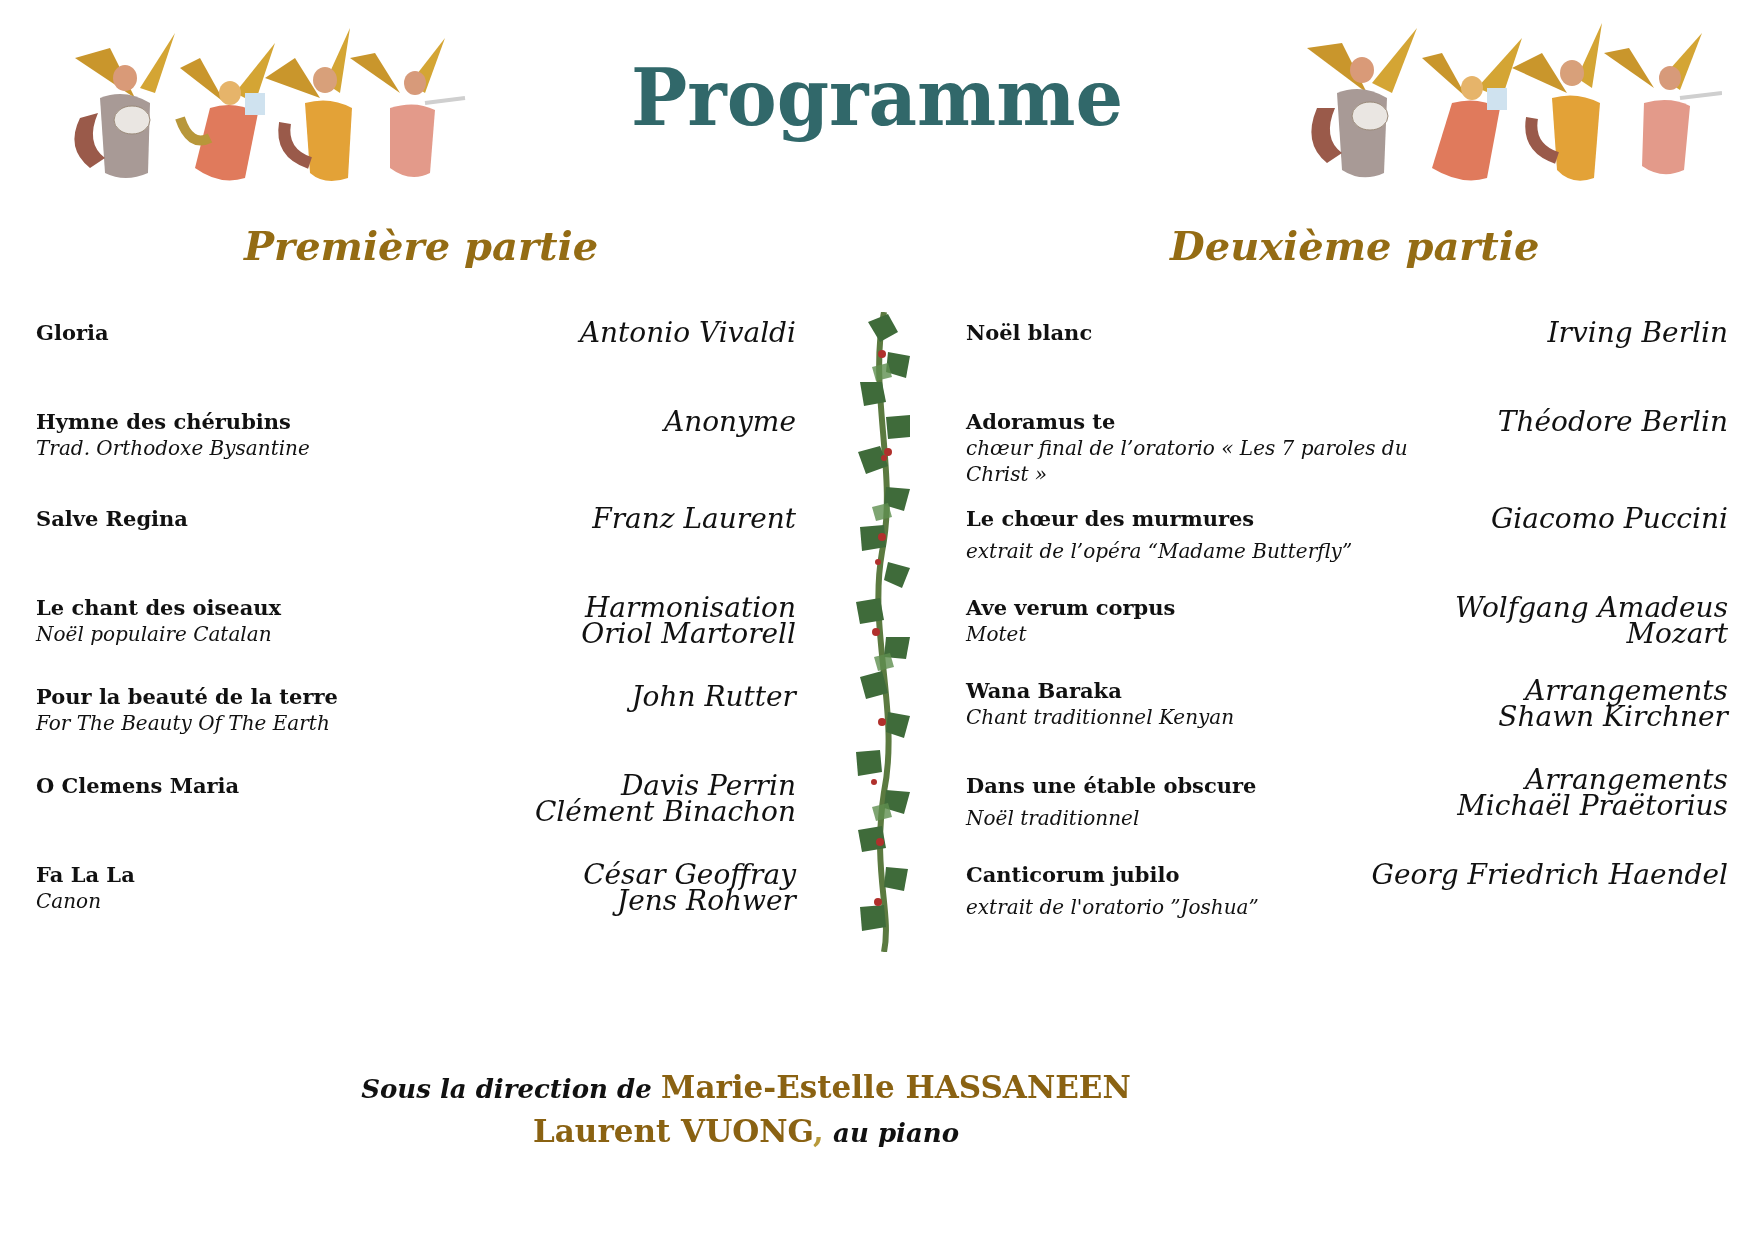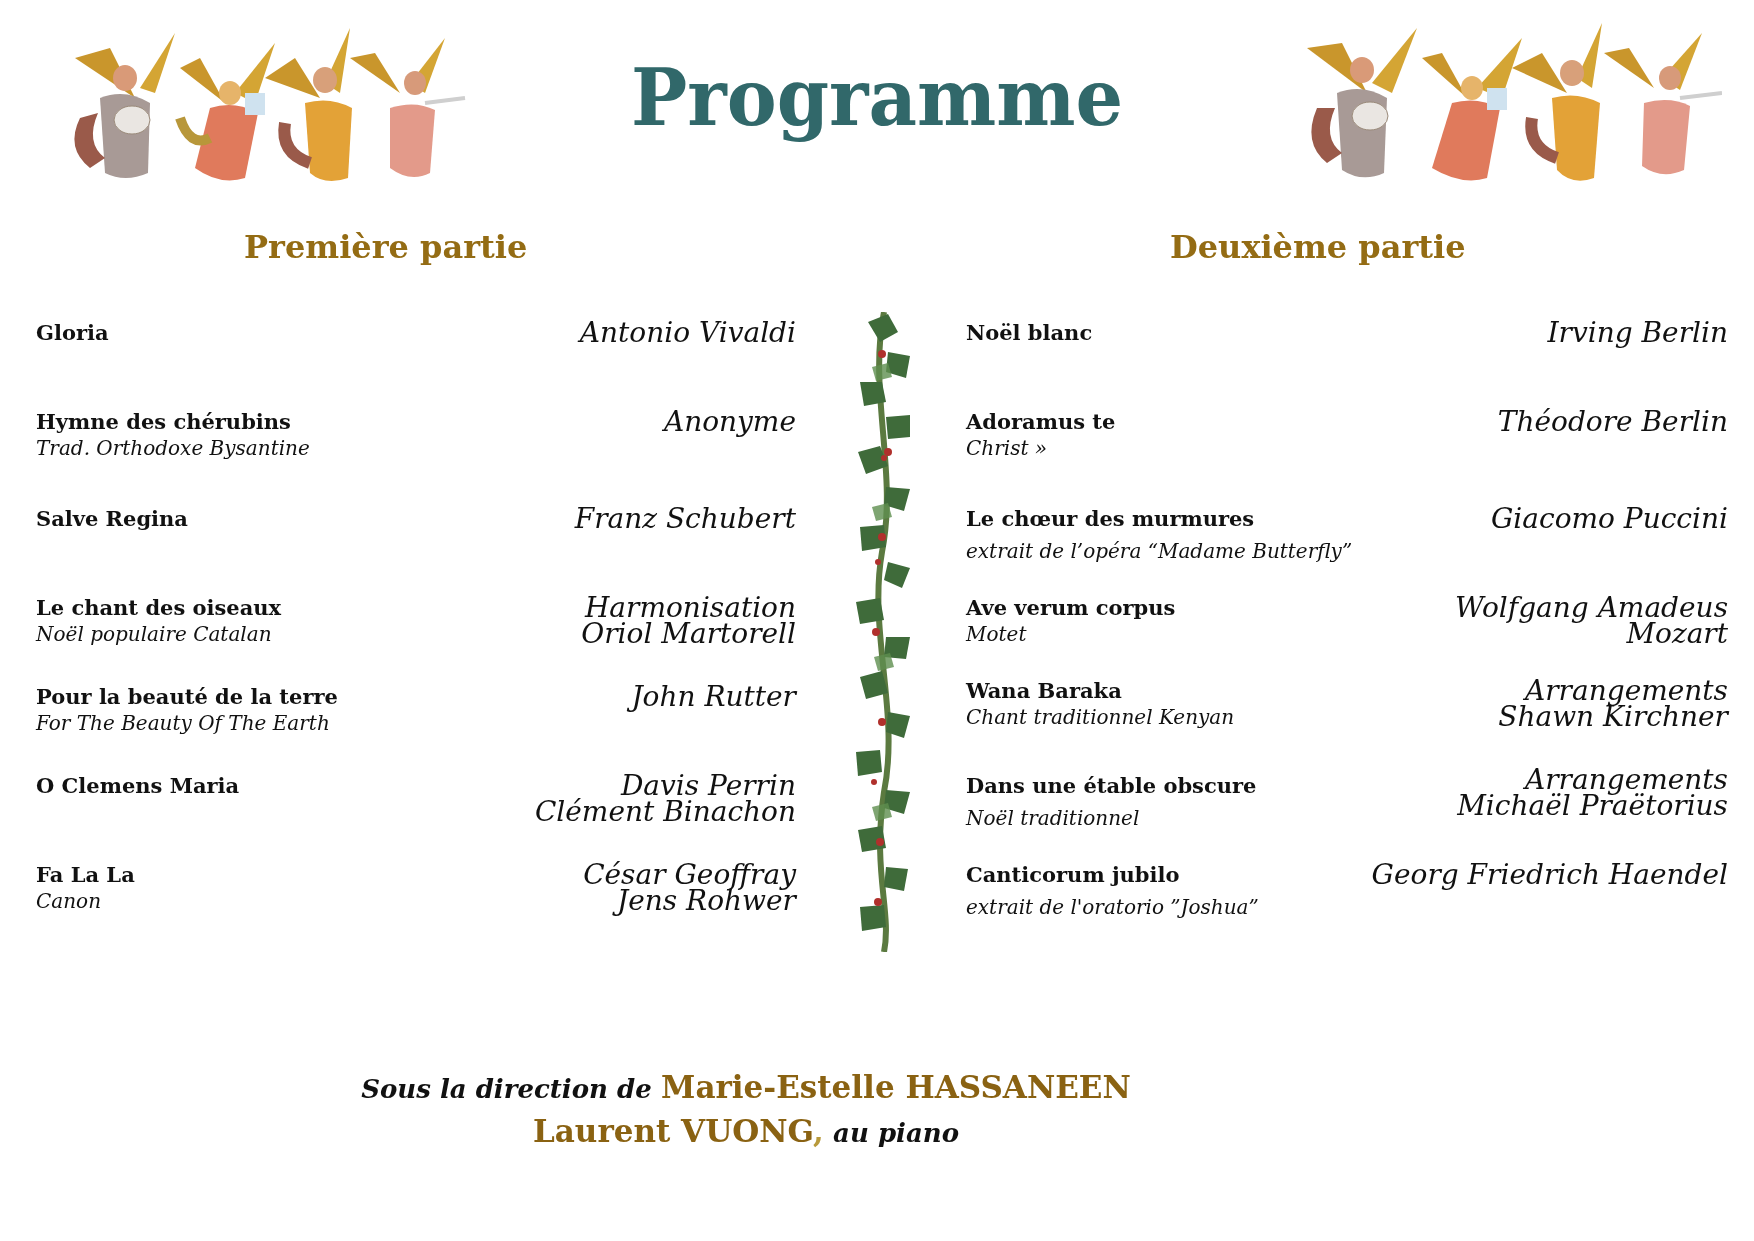--- a/index.html
+++ b/index.html
@@ -7,22 +7,22 @@
          font-family:"DejaVu Serif", "Liberation Serif", serif; color:#111; }
 
   .angels { position:absolute; top:8px; height:196px; width:440px; }
   .angels.left { left:30px; }
   .angels.right { left:1282px; }
 
   .title { position:absolute; left:0; width:1754px; top:52px; text-align:center;
            font-family:"DejaVu Serif", serif; font-weight:bold; font-size:78px;
            color:#31686a; letter-spacing:0px; transform:scaleX(0.96); }
 
-  .part-heading { position:absolute; top:228px; font-weight:bold; font-size:32px;
-                  color:#946c14; font-family:"DejaVu Serif", serif; transform-origin:left top; }
+  .part-heading { position:absolute; top:222px; font-weight:bold; font-size:40px;
+                  color:#946c14; font-family:"DejaVu Serif", serif; transform-origin:left top;font-style:italic; }
   .part-heading.p1 { left:244px; }
   .part-heading.p2 { left:1170px; }
 
   .col { position:absolute; top:320px; }
   .col.left { left:36px; width:760px; }
   .col.right { left:966px; width:762px; }
 
   .piece { position:absolute; left:0; right:0; }
   .piece .t { font-weight:bold; font-size:21px; line-height:26px; white-space:nowrap; }
   .piece .s { font-style:italic; font-size:20px; line-height:26px; margin-top:0px; }
@@ -113,21 +113,21 @@
   <div class="piece" style="top:89px">
     <div class="t">Hymne des chérubins</div>
     <div class="s">Trad. Orthodoxe Bysantine</div>
     <div class="c">
       <div>Anonyme</div>
     </div>
   </div>
   <div class="piece" style="top:186px">
     <div class="t">Salve Regina</div>
     <div class="c">
-      <div>Franz Schubert</div>
+      <div>Franz Laurent</div>
     </div>
   </div>
   <div class="piece" style="top:275px">
     <div class="t">Le chant des oiseaux</div>
     <div class="s">Noël populaire Catalan</div>
     <div class="c">
       <div>Harmonisation</div>
       <div>Oriol Martorell</div>
     </div>
   </div>
@@ -198,20 +198,21 @@
 
 <div class="col right">
   <div class="piece" style="top:0px">
     <div class="t">Noël blanc</div>
     <div class="c">
       <div>Irving Berlin</div>
     </div>
   </div>
   <div class="piece" style="top:89px">
     <div class="t">Adoramus te</div>
+    <div class="s">chœur final de l’oratorio « Les 7 paroles du</div>
     <div class="s">Christ »</div>
     <div class="c">
       <div>Théodore Berlin</div>
     </div>
   </div>
   <div class="piece" style="top:186px">
     <div class="t">Le chœur des murmures</div>
     <div class="s" style="margin-top:6px">extrait de l’opéra “Madame Butterfly”</div>
     <div class="c">
       <div>Giacomo Puccini</div>

